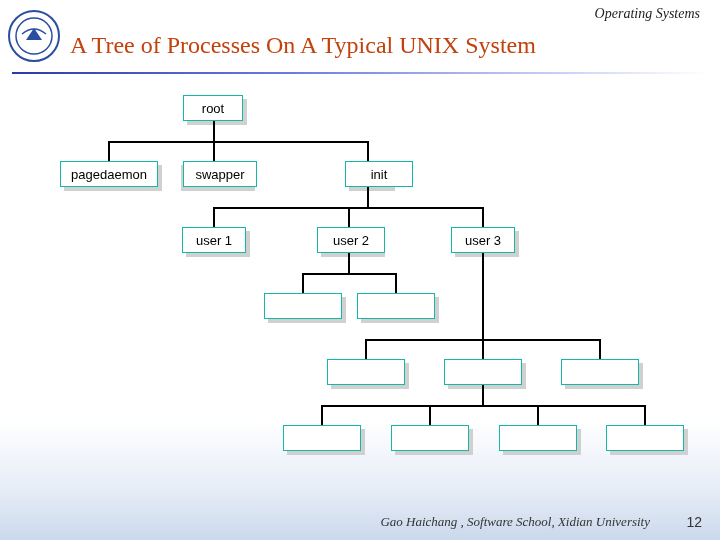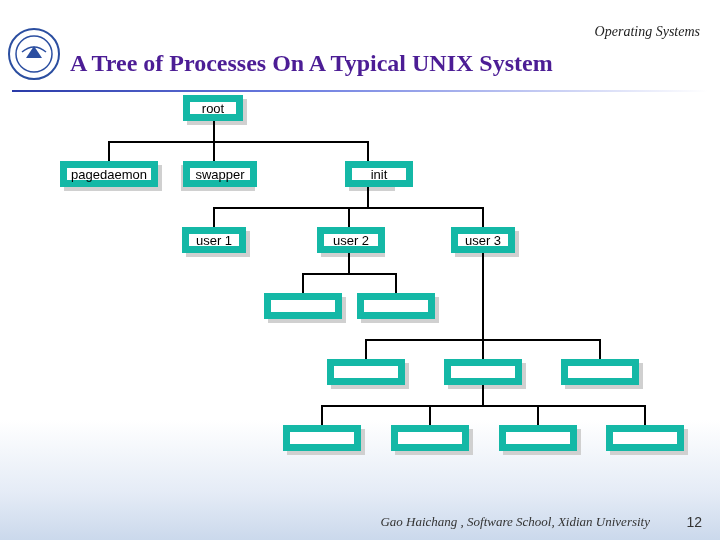--- a/index.html
+++ b/index.html
@@ -1,28 +1,28 @@
 <!DOCTYPE html>
 <html><head>
 <meta charset="utf-8">
 <style>
   * { box-sizing: border-box; margin: 0; padding: 0; }
   html, body { width: 720px; height: 540px; font-family: Georgia, 'Times New Roman', serif; background: #fff; overflow: hidden; }
   .slide { position: relative; width: 720px; height: 540px; }
   .bg-grad { position: absolute; left: 0; right: 0; bottom: 0; height: 120px; background: linear-gradient(to bottom, rgba(255,255,255,0) 0%, rgba(180,200,230,0.35) 60%, rgba(160,185,220,0.55) 100%); z-index: 0; }
-  .header { position: absolute; top: 20px; left: 0; right: 0; height: 72px; z-index: 2; }
+  .header { position: absolute; top: 2px; left: 0; right: 0; height: 72px; z-index: 2; }
   .course { position: absolute; top: 4px; right: 20px; font-style: italic; font-family: Georgia, serif; font-size: 14px; color: #222; }
   .logo { position: absolute; top: 8px; left: 8px; width: 52px; height: 52px; }
-  .title { position: absolute; top: 30px; left: 70px; right: 20px; font-weight: bold; font-size: 24px; color: #4c1d95; font-family: Georgia, 'Times New Roman', serif; }
+  .title { position: absolute; top: 30px; left: 70px; right: 20px; font-weight: normal; font-size: 24px; color: #c2410c; font-family: Georgia, 'Times New Roman', serif; }
   .rule { position: absolute; top: 70px; left: 12px; right: 12px; height: 2px; background: linear-gradient(to right, #2a3aa8, #6a7be0 40%, rgba(106,123,224,0) 100%); }
   .footer { position: absolute; bottom: 10px; left: 0; right: 0; height: 20px; z-index: 2; padding-left: 30px; }
   .foot-text { position: absolute; right: 70px; bottom: 0; font-style: italic; font-size: 13px; color: #333; }
   .page-num { position: absolute; right: 18px; bottom: 0; font-size: 14px; color: #333; font-family: Arial, sans-serif; }
   .canvas { position: absolute; top: 82px; left: 0; right: 0; bottom: 34px; z-index: 1; }
-  .node, .node-blank { position: absolute; border: 7px solid #14b8a6; background: #fff; font-family: Verdana, Arial, sans-serif; font-size: 13px; display: flex; align-items: center; justify-content: center; height: 26px; }
+  .node, .node-blank { position: absolute; border: 1px solid #14b8a6; background: #fff; font-family: Verdana, Arial, sans-serif; font-size: 13px; display: flex; align-items: center; justify-content: center; height: 26px; }
   .shadow { position: absolute; background: #d0d0d0; height: 26px; }
   .line { position: absolute; background: #000; }
   .hline { height: 1.5px; }
   .vline { width: 1.5px; }
 </style>
 </head>
 <body>
 <div class="slide">
 
   <div class="bg-grad"></div>

